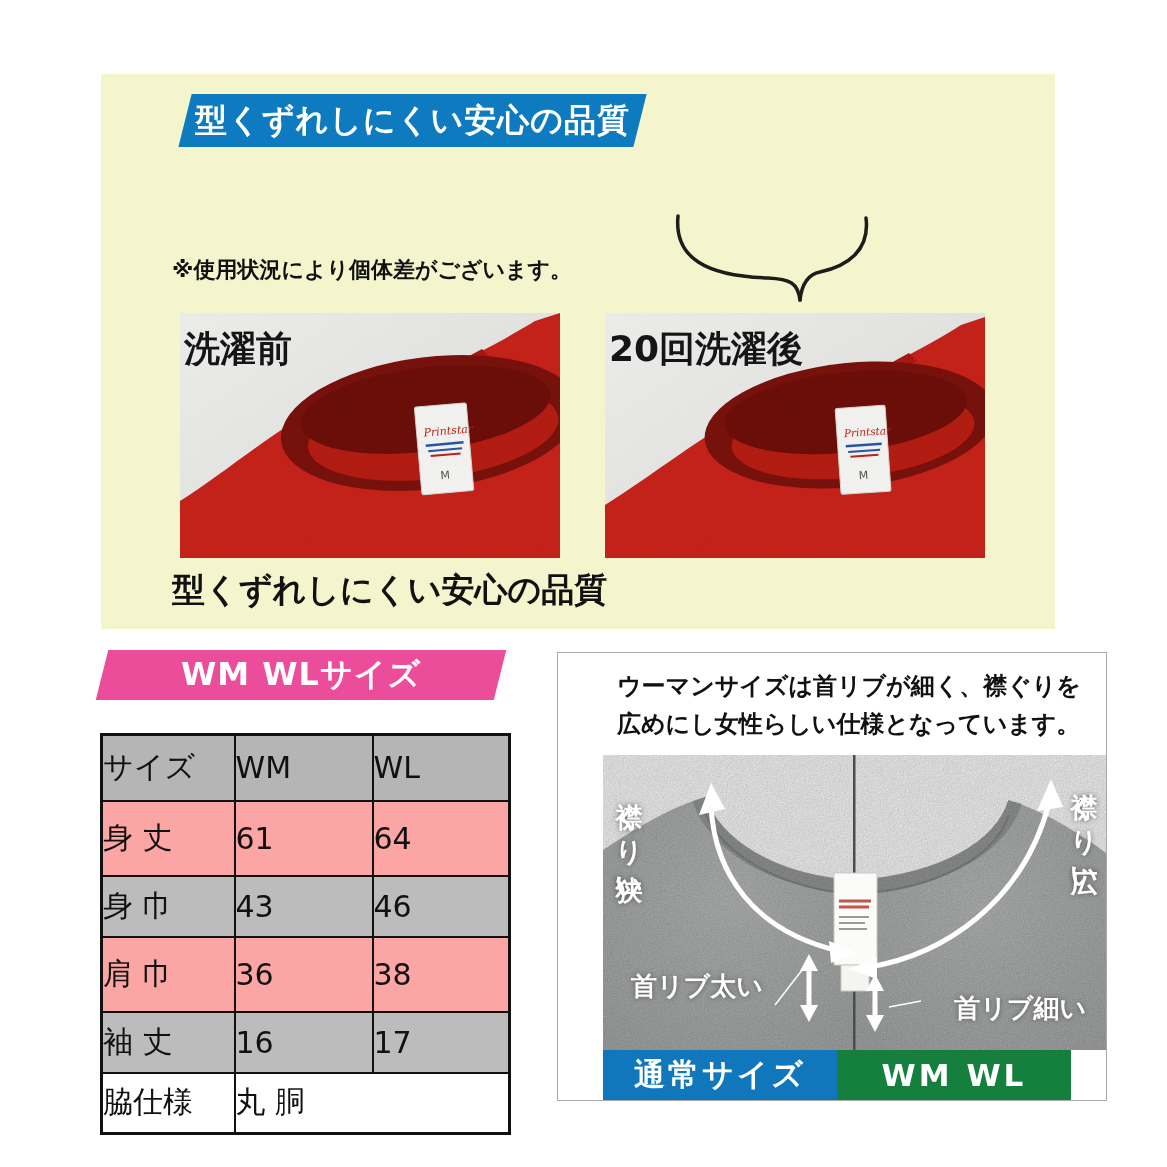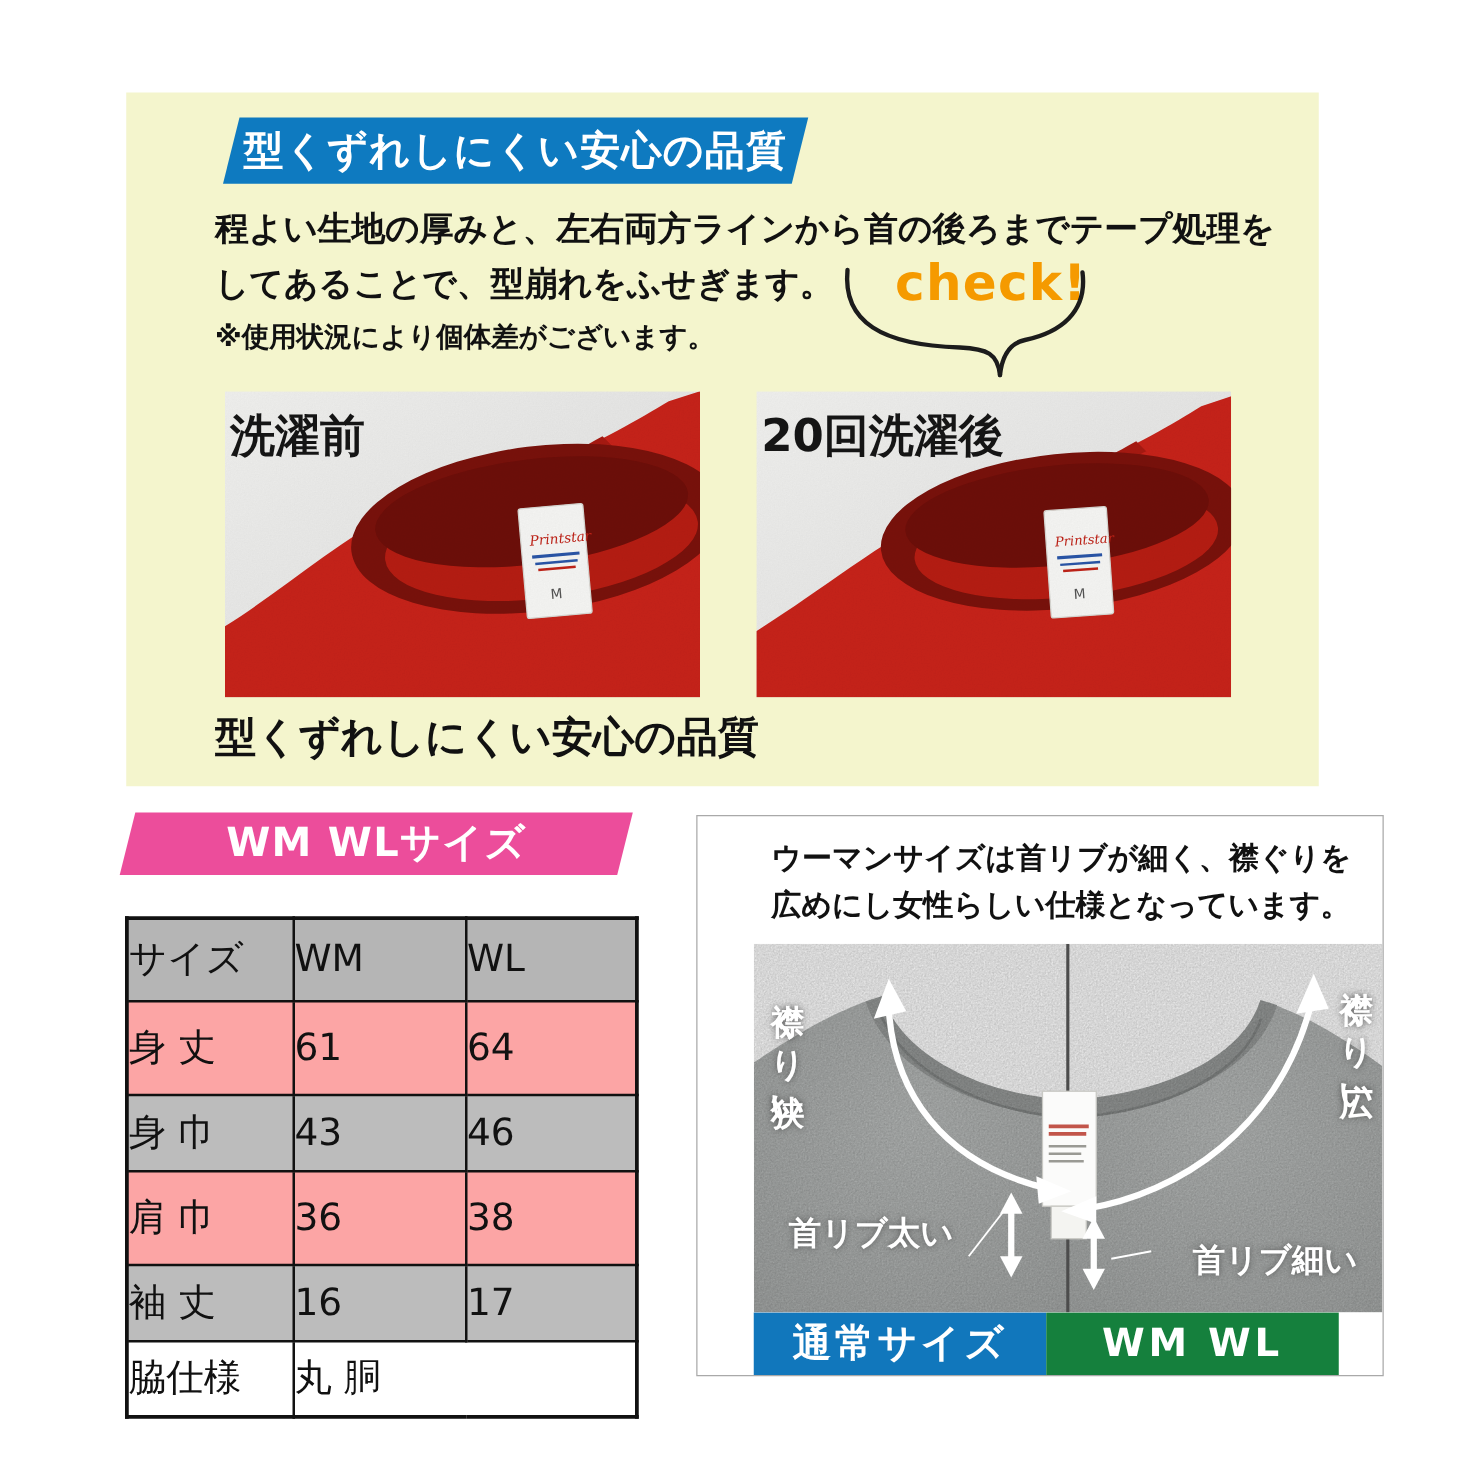--- a/index.html
+++ b/index.html
@@ -54,28 +54,23 @@
 <body>
 
 <div class="canvas">
 
   <section class="quality">
 
     <div class="banner-blue">
       <span>型くずれしにくい安心の品質</span>
     </div>
 
-    <div class="q-body">
-      <div>程よい生地の厚みと、左右両方ラインから首の後ろまでテープ処理を</div>
-      <div>してあることで、型崩れをふせぎます。</div>
-    </div>
 
     <div class="q-note">※使用状況により個体差がございます。</div>
 
-    <div class="check-label">check!</div>
     <svg class="brace" width="200" height="95" viewBox="0 0 200 95">
       <path d="M6,4 C2,46 34,64 96,66 C118,67 126,71 128,88" fill="none" stroke="#1c1c1c" stroke-width="3.5" stroke-linecap="round"></path>
       <path d="M194,6 C198,38 176,54 148,60 C138,62 130,70 128,88" fill="none" stroke="#1c1c1c" stroke-width="3.5" stroke-linecap="round"></path>
     </svg>
 
     <figure class="photo before" style="margin:0">
       <svg width="380" height="245" viewBox="0 0 380 245">
         <defs>
           <linearGradient id="bg1" x1="0" y1="0" x2="1" y2="1">
             <stop offset="0" stop-color="#f2f2f0"></stop>

